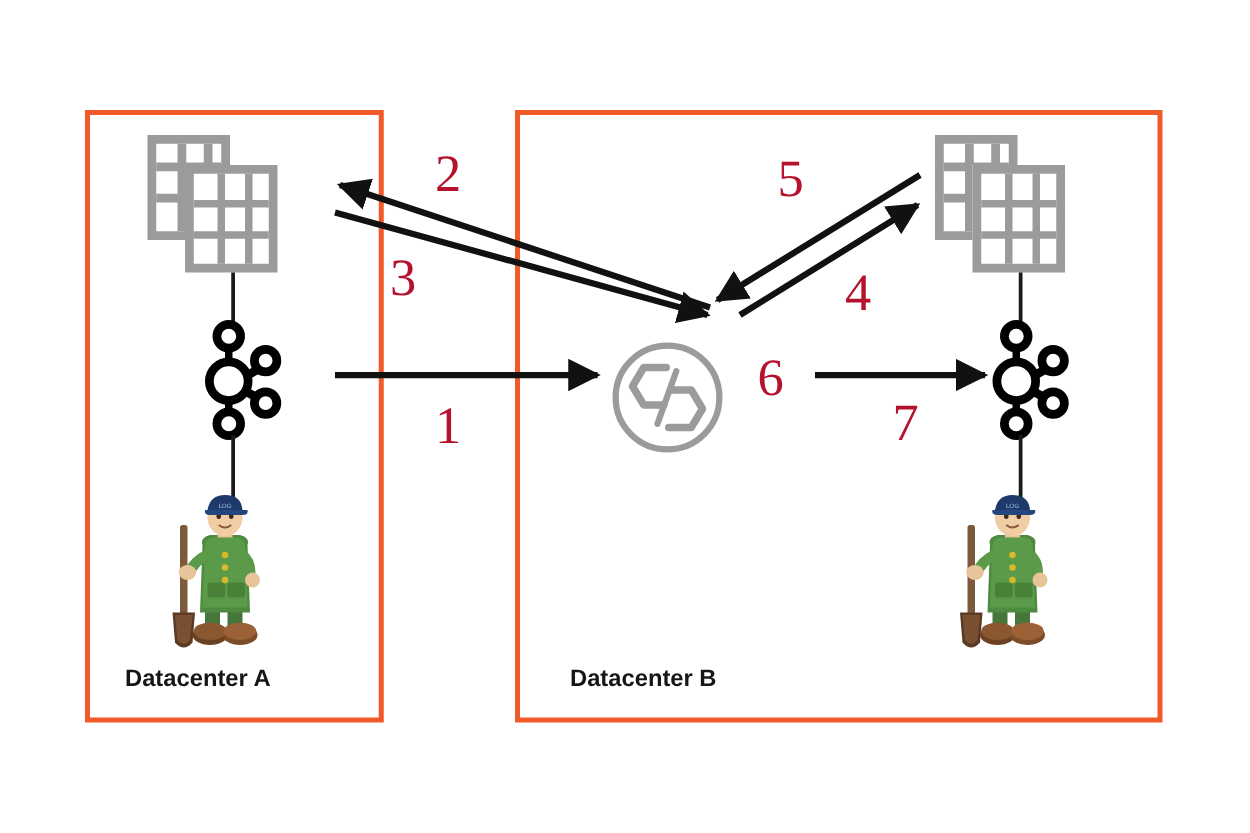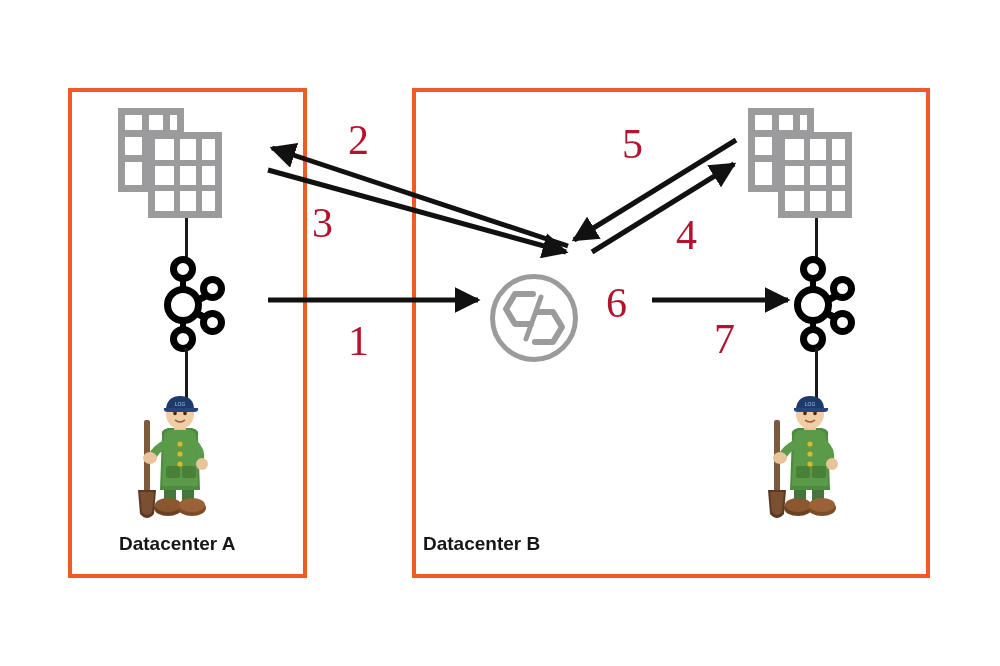--- a/index.html
+++ b/index.html
@@ -27,22 +27,22 @@
   #dc-b-box { left: 412px; top: 88px;  width: 518px; height: 490px; }
 
   .dc-label {
     position: absolute;
     font-family: "Liberation Sans", sans-serif;
     font-size: 19px;
     font-weight: bold;
     color: #161616;
     white-space: nowrap;
   }
-  #dc-a-label { left: 119px; top: 533px; }
-  #dc-b-label { left: 423px; top: 533px; }
+  #dc-a-label { left: 100px; top: 533px; }
+  #dc-b-label { left: 456px; top: 533px; }
 
   .node-wrap { position: absolute; }
 
   
   .grid-icon { position: absolute; width: 104px; height: 110px; }
   .grid-back {
     position: absolute; left: 0; top: 0;
     width: 66px; height: 84px;
     border: 7px solid #9b9b9d;
     box-sizing: border-box;

